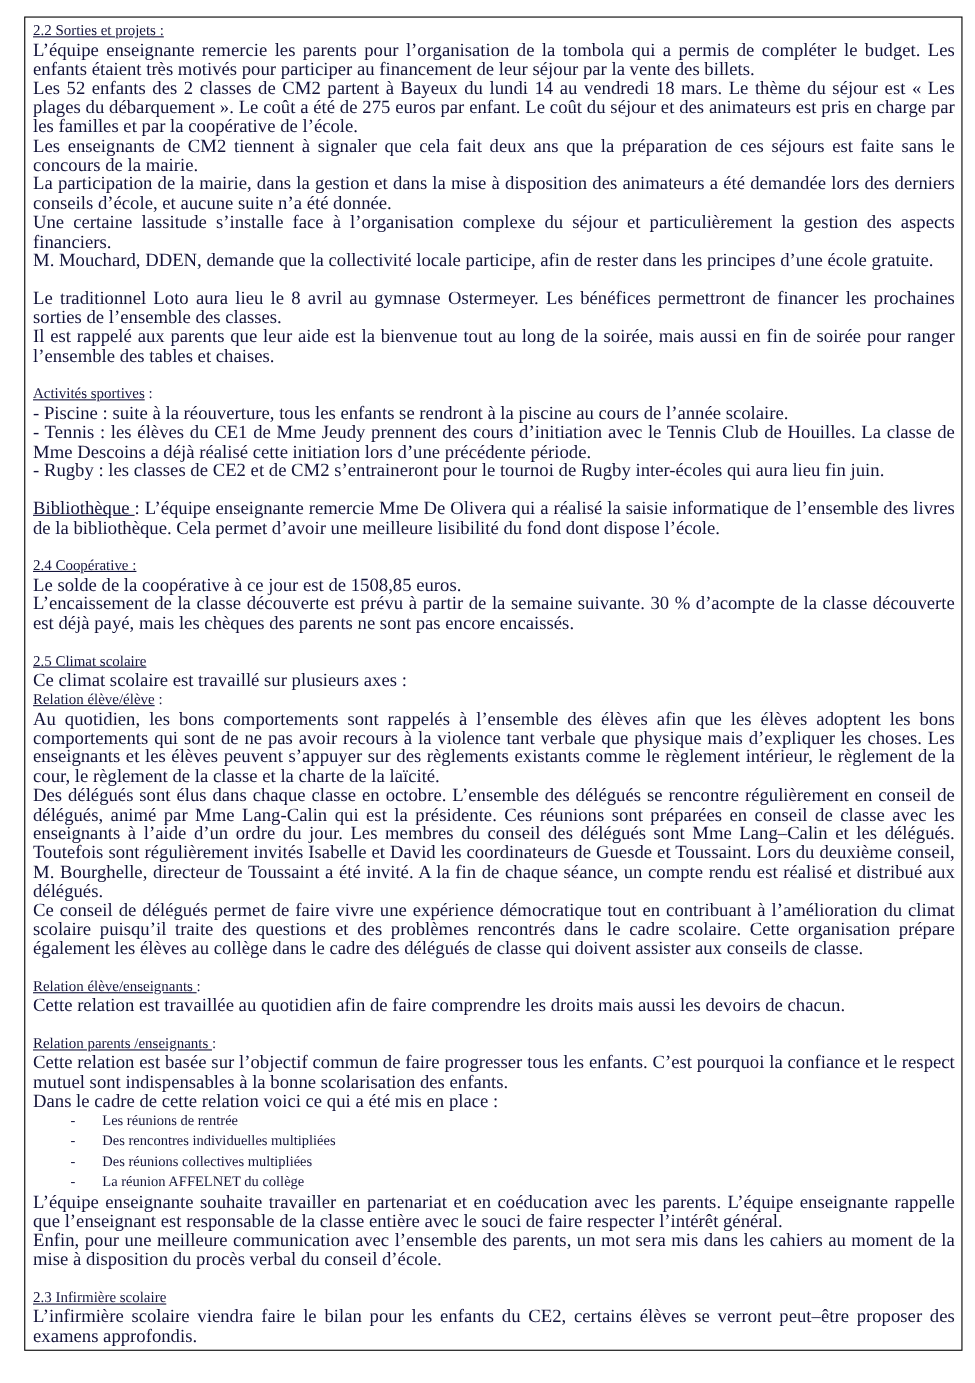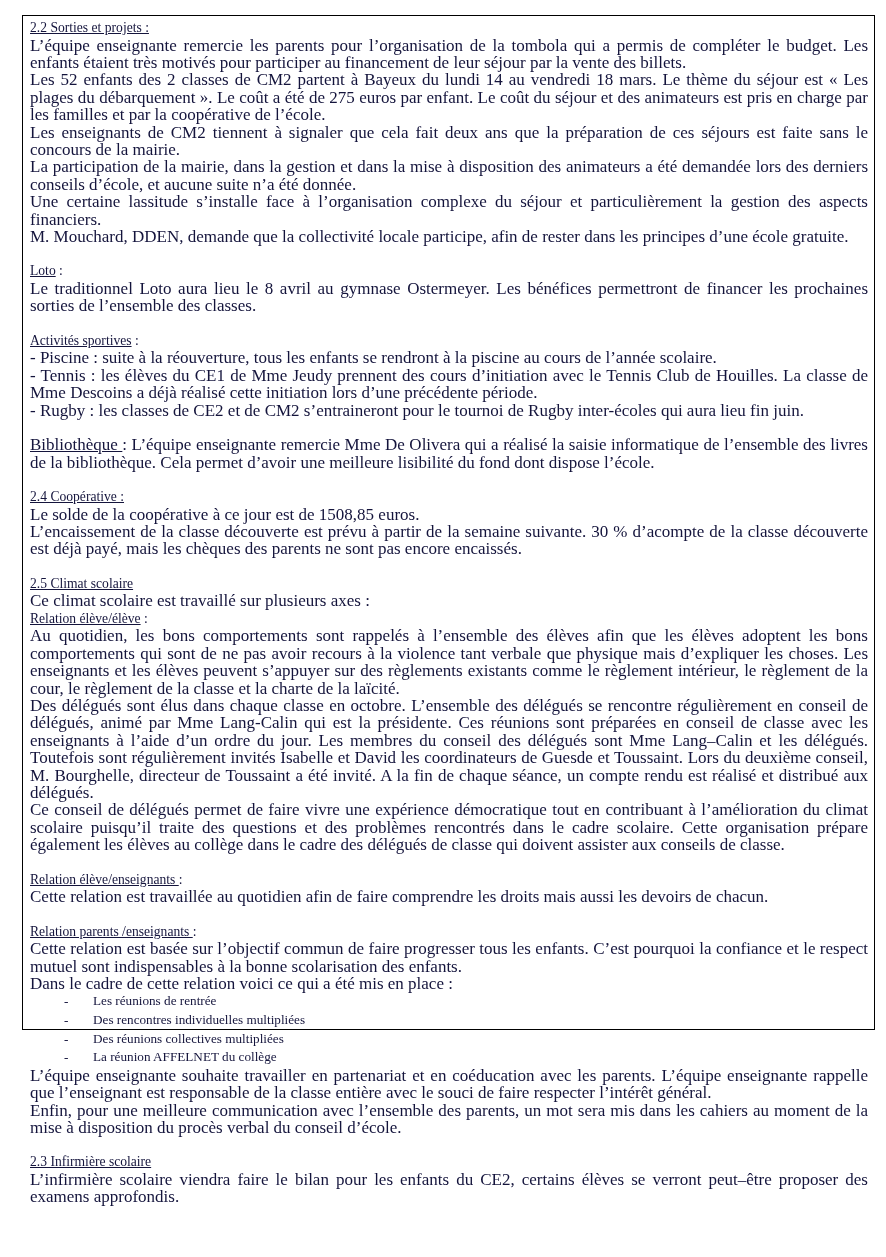--- a/index.html
+++ b/index.html
@@ -12,21 +12,21 @@
     height: 1257px;
     font-family: "Liberation Serif", "DejaVu Serif", serif;
     color: #14143c;
     overflow: hidden;
   }
   #page {
     position: absolute;
     left: 22px;
     top: 15px;
     width: 853px;
-    height: 1015px;
+    height: 1213px;
     border: 1px solid #000000;
     box-sizing: border-box;
   }
   #content {
     position: absolute;
     left: 7px;
     top: 3px;
     width: 838px;
   }
   p {
@@ -74,22 +74,22 @@
 
   <p>L’équipe enseignante remercie les parents pour l’organisation de la tombola qui a permis de compléter le budget. Les enfants étaient très motivés pour participer au financement de leur séjour  par la vente des billets.</p>
   <p>Les 52 enfants des 2 classes de  CM2 partent à Bayeux du lundi 14 au vendredi 18 mars. Le thème du séjour est « Les plages du débarquement ». Le coût a été de 275 euros par enfant. Le coût du séjour et des animateurs est pris en charge par les familles et par la coopérative de l’école.</p>
   <p>Les enseignants de CM2 tiennent à signaler que cela fait deux ans que la préparation de ces séjours est faite sans le concours de la mairie.</p>
   <p>La participation de la mairie, dans la gestion et dans la mise à disposition des animateurs a été demandée lors des derniers conseils d’école, et aucune suite n’a été donnée.</p>
   <p>Une certaine lassitude s’installe face à l’organisation complexe du séjour et particulièrement la gestion des aspects financiers.</p>
   <p>M. Mouchard, DDEN, demande que la collectivité locale participe, afin de rester dans les principes d’une école gratuite.</p>
 
   <div class="gap"></div>
 
-  <p class="hd"><span class="u">Loto</span><span> :</span></p>
   <p>Le traditionnel Loto aura lieu le  8 avril au gymnase Ostermeyer. Les bénéfices permettront de financer les prochaines sorties de l’ensemble des classes.</p>
+  <p>Il est rappelé aux parents que leur aide est la bienvenue tout au long de la soirée, mais aussi en fin de soirée pour ranger l’ensemble des tables et chaises.</p>
 
   <div class="gap"></div>
 
   <p class="hd"><span class="u">Activités sportives</span><span> :</span></p>
   <p>- Piscine : suite à la réouverture, tous les enfants se rendront à la piscine au cours de l’année scolaire.</p>
   <p>- Tennis : les élèves du CE1 de Mme Jeudy prennent des cours d’initiation avec le Tennis Club de Houilles. La classe de Mme Descoins a déjà réalisé cette initiation lors d’une précédente période.</p>
   <p>- Rugby : les classes de CE2 et de CM2 s’entraineront pour le tournoi de Rugby inter-écoles qui aura lieu fin juin.</p>
 
   <div class="gap"></div>
 

